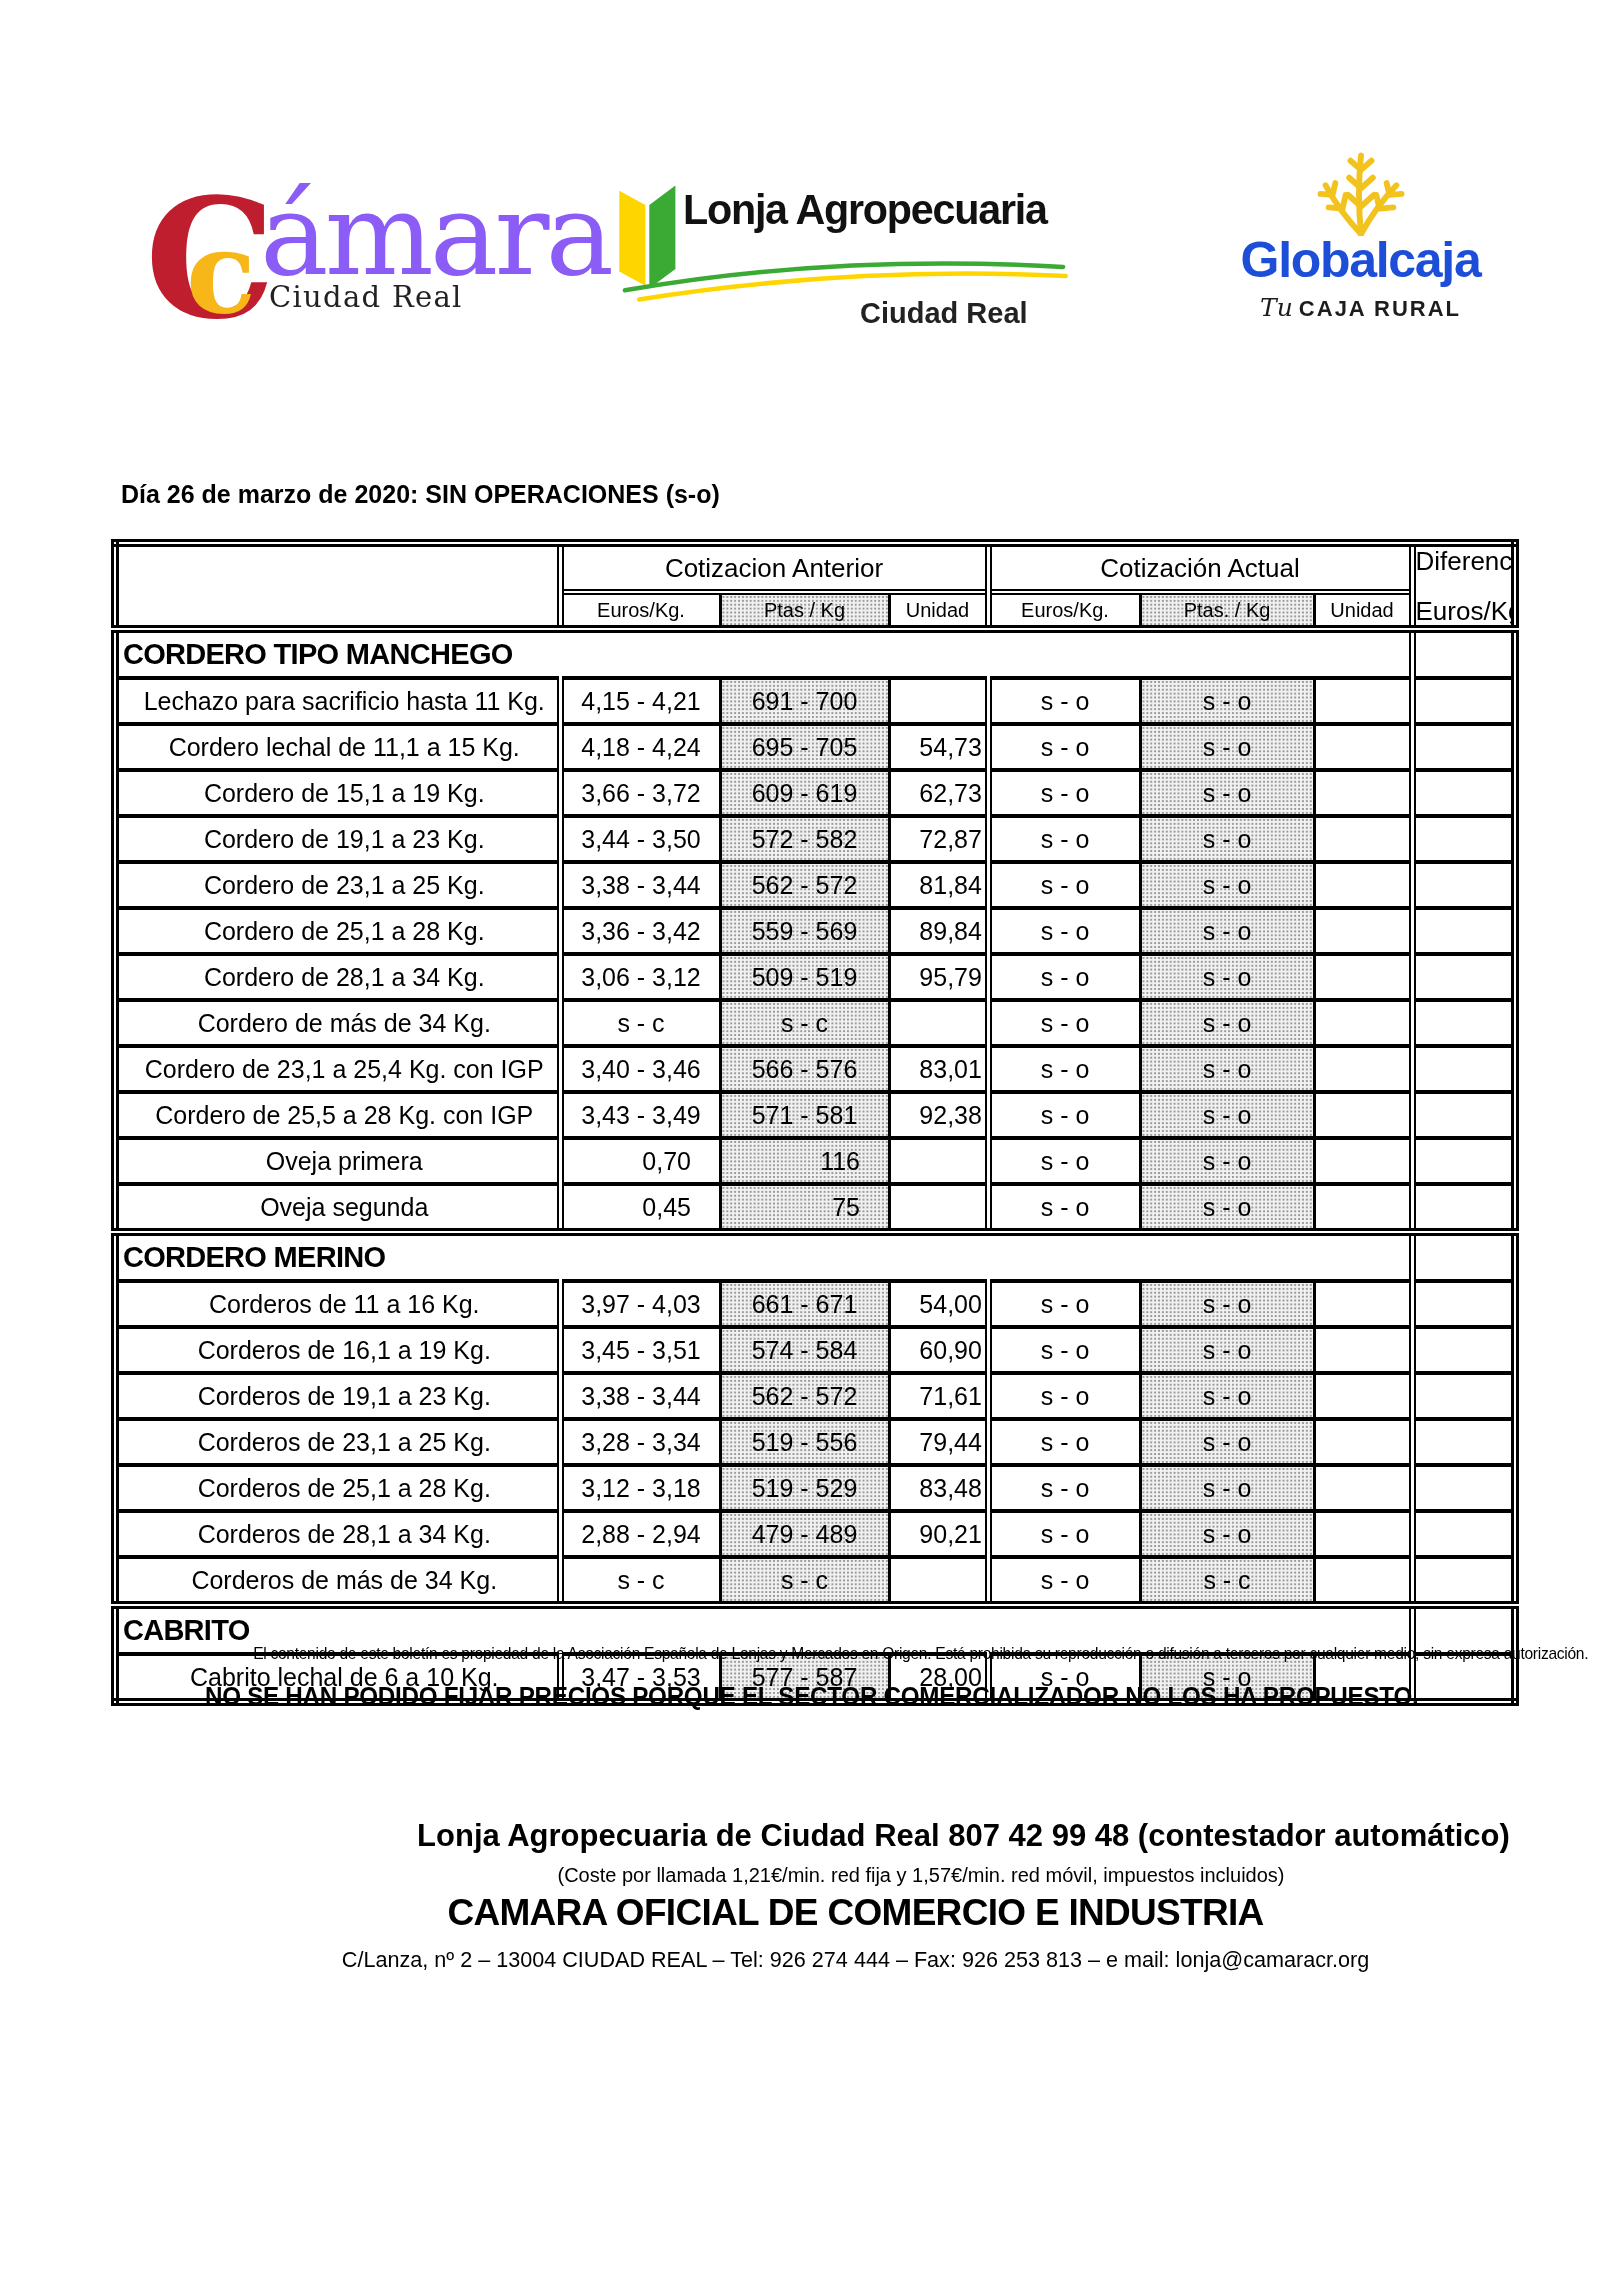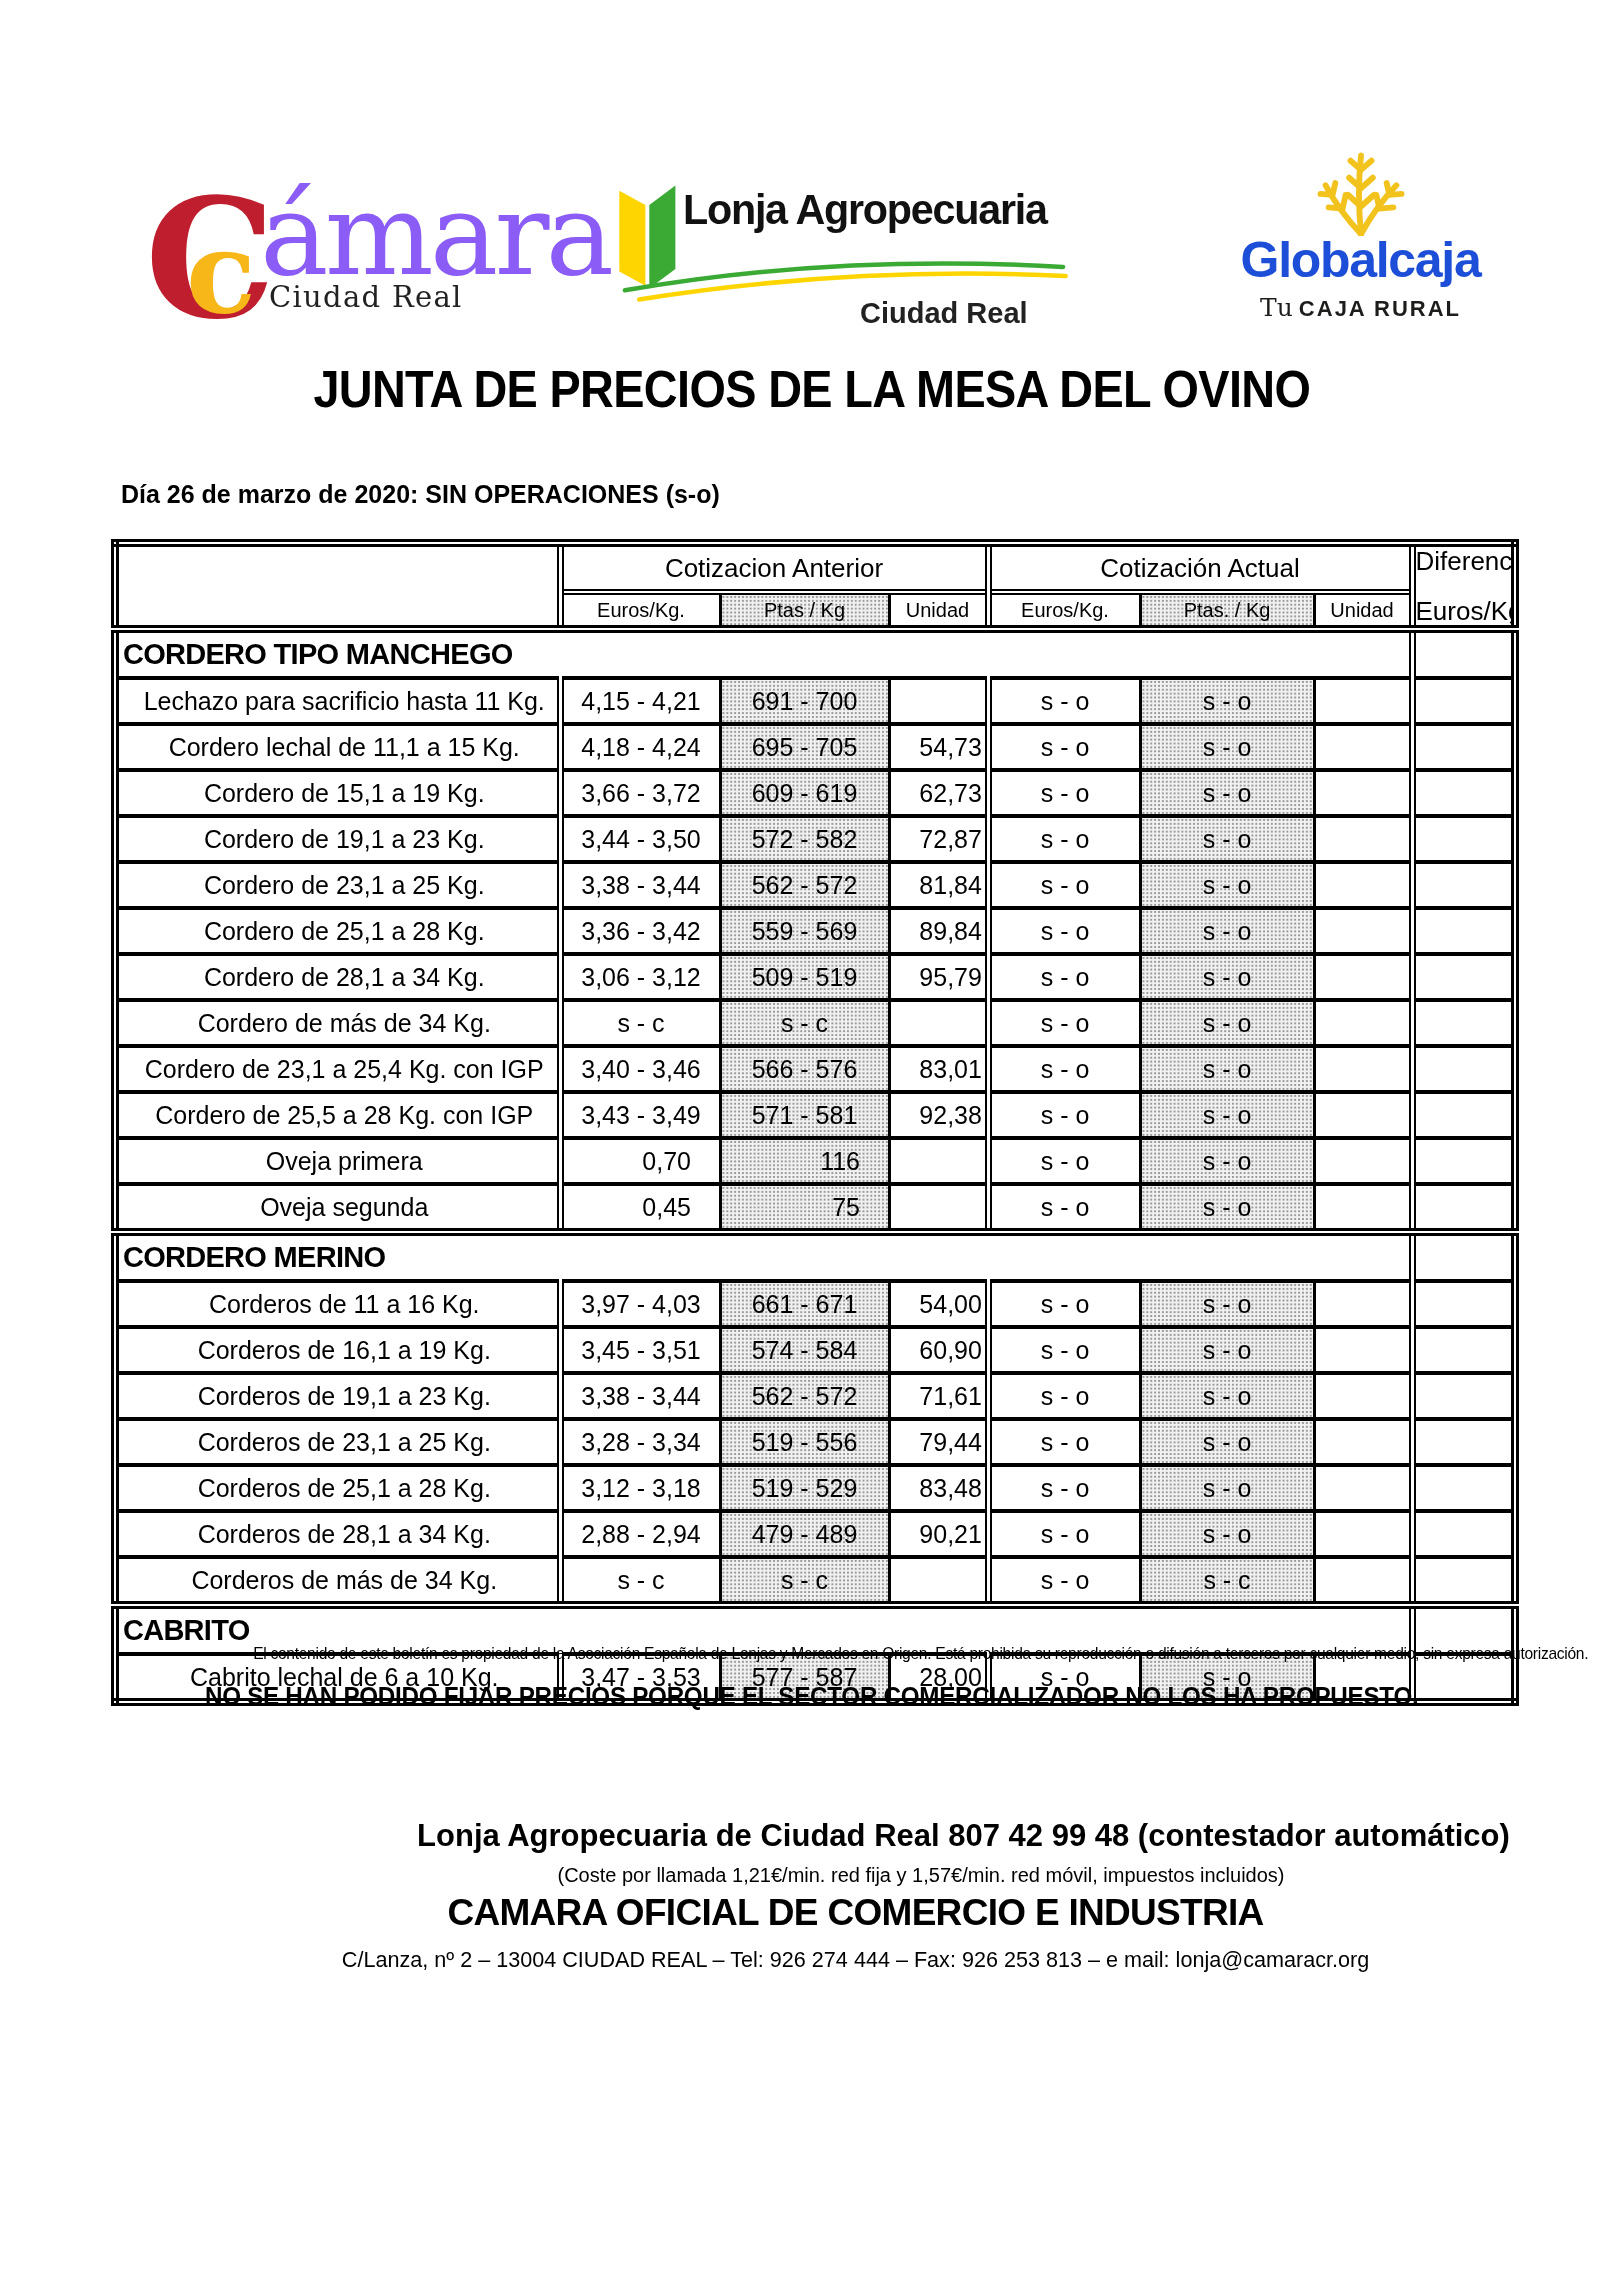--- a/index.html
+++ b/index.html
@@ -19,21 +19,21 @@
   .lonja-mark{position:absolute;left:0;top:3.3px;}
   .lonja-name{position:absolute;left:65px;top:11.8px;font-size:43px;font-weight:800;
               letter-spacing:-1.3px;color:#111;white-space:nowrap;transform:scaleX(0.96);transform-origin:left;}
   .lonja-swoosh{position:absolute;left:0;top:77px;}
   .lonja-sub{position:absolute;left:242px;top:124px;font-size:29px;font-weight:700;color:#222;}
 
   .globalcaja{position:absolute;left:1197px;top:128px;width:327px;height:209px;text-align:center;}
   .wheat{display:block;margin:0 auto;}
   .gc-name{font-size:50px;font-weight:600;color:#1d4ed8;letter-spacing:-1.3px;margin-top:-5.2px;}
   .gc-tag{margin-top:3.9px;font-size:22px;color:#1d1d1b;}
-  .gc-tu{font-family:"DejaVu Serif", serif;font-size:25px;}
+  .gc-tu{font-family:"DejaVu Serif", serif;font-style:italic;font-size:25px;}
   .gc-rural{font-family:Liberation Sans, sans-serif;font-weight:bold;letter-spacing:2px;margin-top:36px;}
 
   
   .title{position:absolute;left:0;top:359px;width:100%;text-align:center;}
   .title span{display:inline-block;font-size:52px;font-weight:bold;letter-spacing:-0.7px;
               transform:scaleX(0.9);transform-origin:center;white-space:nowrap;}
   .dateline{position:absolute;left:121px;top:480px;font-size:25px;font-weight:bold;}
 
   
   .price{position:absolute;left:111px;top:539px;border-collapse:collapse;table-layout:fixed;
@@ -113,23 +113,20 @@
         </g>
       </g>
     </svg>
     <div class="gc-name">Globalcaja</div>
     <div class="gc-tag">
       <span class="gc-tu">Tu</span>
       <span class="gc-rural">CAJA RURAL</span>
     </div>
   </div>
 
-  <div class="title">
-    <span>JUNTA DE PRECIOS DE LA MESA DEL OVINO</span>
-  </div>
   <div class="dateline">Día 26 de marzo de 2020: SIN OPERACIONES (s-o)</div>
 
   <table class="price">
     <colgroup>
       <col style="width:445px">
         <col style="width:160px">
         <col style="width:169px">
         <col style="width:99px">
       <col style="width:152px">
         <col style="width:174px">

